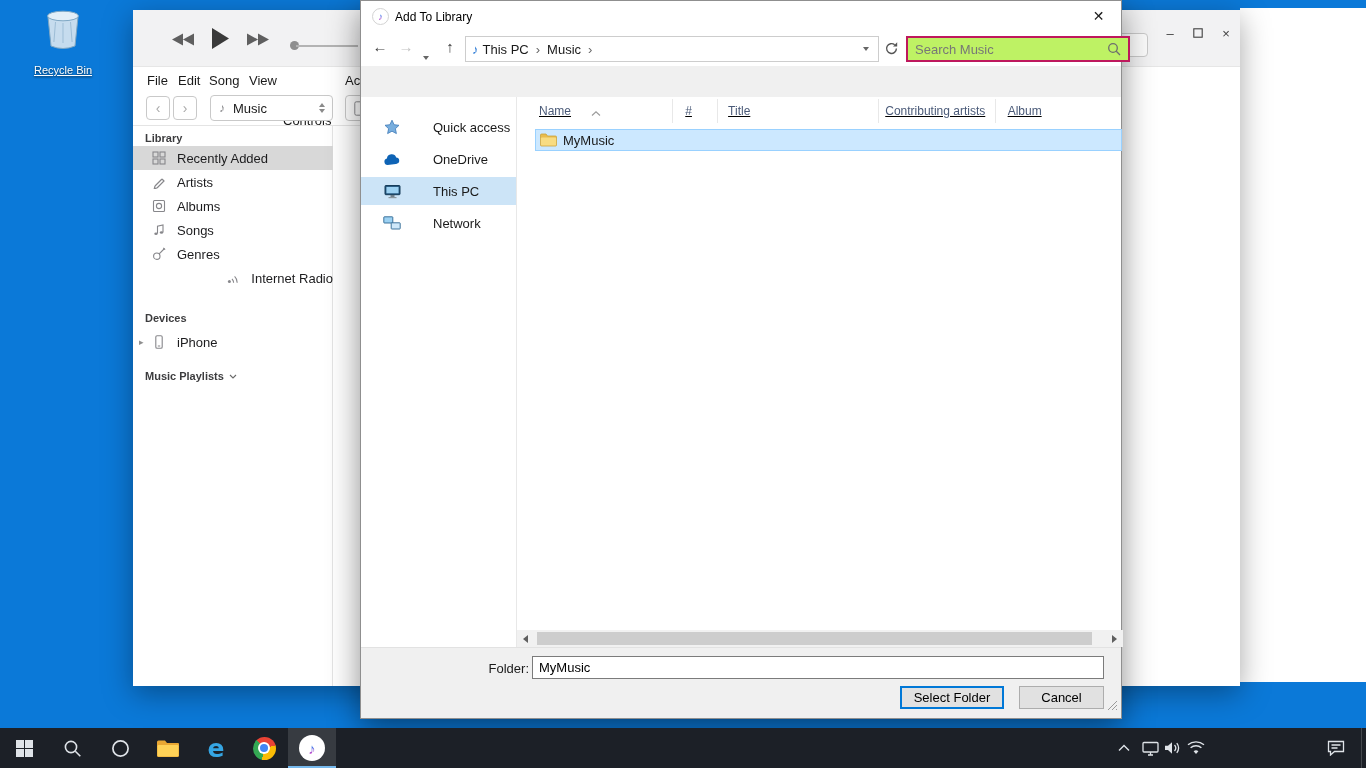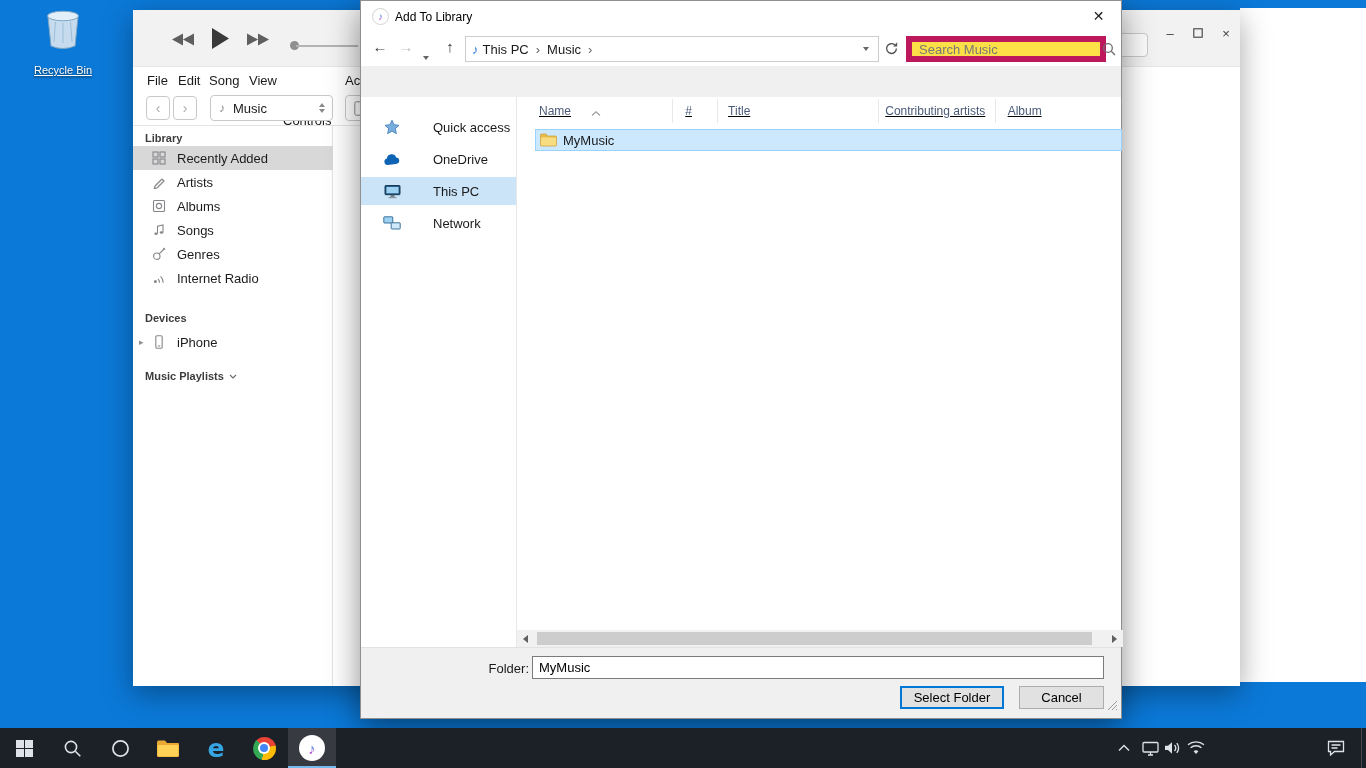--- a/index.html
+++ b/index.html
@@ -29,21 +29,21 @@
   
   #dialog { position:absolute; left:360px; top:0; width:762px; height:719px; background:#f0f0f0; border:1px solid #8f8f8f; box-shadow:0 10px 30px rgba(0,0,0,.45); z-index:30; }
   .dlg-title { position:absolute; left:0; top:0; right:0; height:31px; background:#fff; }
   .dlg-title-text { position:absolute; left:34px; top:9px; font-size:12px; color:#000; }
   .dlg-close { position:absolute; right:0; top:0; width:45px; height:30px; text-align:center; line-height:30px; font-size:14px; color:#1a1a1a; }
   .dlg-nav { position:absolute; left:0; top:31px; right:0; height:34px; background:#fff; }
   .nav-glyph { position:absolute; top:6px; font-size:15px; color:#404040; width:22px; text-align:center; }
   .addressbar { position:absolute; left:104px; top:4px; width:414px; height:26px; background:#fff; border:1px solid #cdcdcd; display:flex; align-items:center; padding:0 6px; }
   .crumb { font-size:13px; color:#1a1a1a; margin:0 4px; white-space:nowrap; }
   .crumb-sep { font-size:13px; color:#666; margin:0 3px; }
-  .searchbox { position:absolute; left:545px; top:4px; width:200px; height:26px; background:#fde047; border:6px solid #be185d; display:flex; align-items:center; }
+  .searchbox { position:absolute; left:545px; top:4px; width:224px; height:26px; background:#bef264; border:2px solid #be185d; display:flex; align-items:center; }
   .searchbox input { border:none; outline:none; flex:1; font-size:13px; padding-left:7px; font-family:inherit; color:#333; background:transparent; }
   .searchbox input::placeholder { color:#777; }
   .dlg-toolbar { position:absolute; left:0; top:65px; right:0; height:31px; background:#f9f9fa; border-bottom:1px solid #e6e6e6; }
   .tb-text { position:absolute; top:7px; font-size:13px; color:#1a1a1a; }
   .dlg-body { position:absolute; left:0; top:96px; right:0; height:550px; background:#fff; }
   .pane-row { position:absolute; left:0; width:155px; height:28px; display:flex; align-items:center;gap:24px; }
   .pane-row.selected { background:#cce4f7; }
   .pane-icon { width:18px; margin-left:22px; display:flex; align-items:center; justify-content:center; flex:0 0 auto; }
   .pane-label { font-size:13px; color:#1a1a1a; margin-left:8px; white-space:nowrap; }
   .pane-sep { position:absolute; left:155px; top:0; bottom:0; width:1px; background:#e8e8e8; }
@@ -206,21 +206,21 @@
       <div class="sb-row" style="top:116px;">
         <span class="sb-icon">
           <svg width="14" height="14" viewBox="0 0 14 14" fill="none" stroke="#87878b" stroke-width="1.1">
               <circle cx="4.8" cy="9.2" r="3.2"></circle>
               <path d="M7.2 6.8 L12.5 1.5"></path>
               <path d="M11.3 0.9 l1.8 1.8"></path>
             </svg>
         </span>
         <span class="sb-label">Genres</span>
       </div>
-      <div class="sb-row" style="top:140px;">
+      <div class="sb-row" style="top:140px;justify-content:flex-end;">
         <span class="sb-icon">
           <svg width="14" height="14" viewBox="0 0 14 14">
               <circle cx="3.4" cy="10.6" r="1.5" fill="#87878b"></circle>
               <path d="M6 8 a5 5 0 0 1 1.6 3.8 M8.6 5.4 a8.6 8.6 0 0 1 2.6 6.4" fill="none" stroke="#87878b" stroke-width="1.1"></path>
             </svg>
         </span>
         <span class="sb-label">Internet Radio</span>
       </div>
 
       <div class="sb-header" style="top:186px;">Devices</div>

